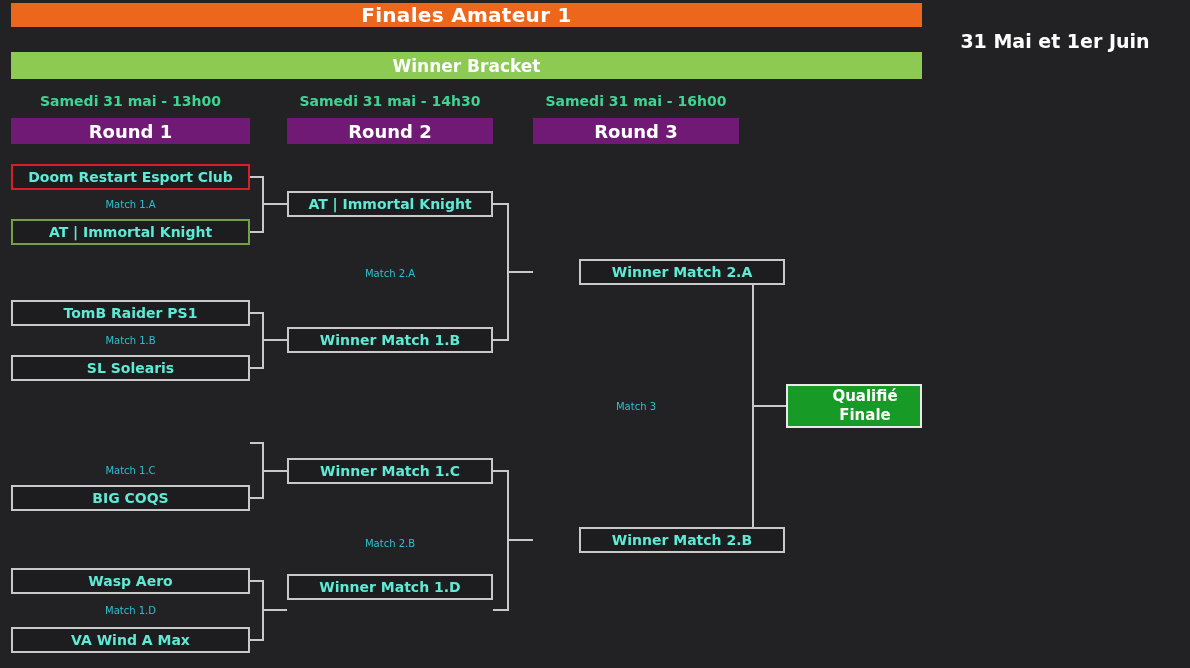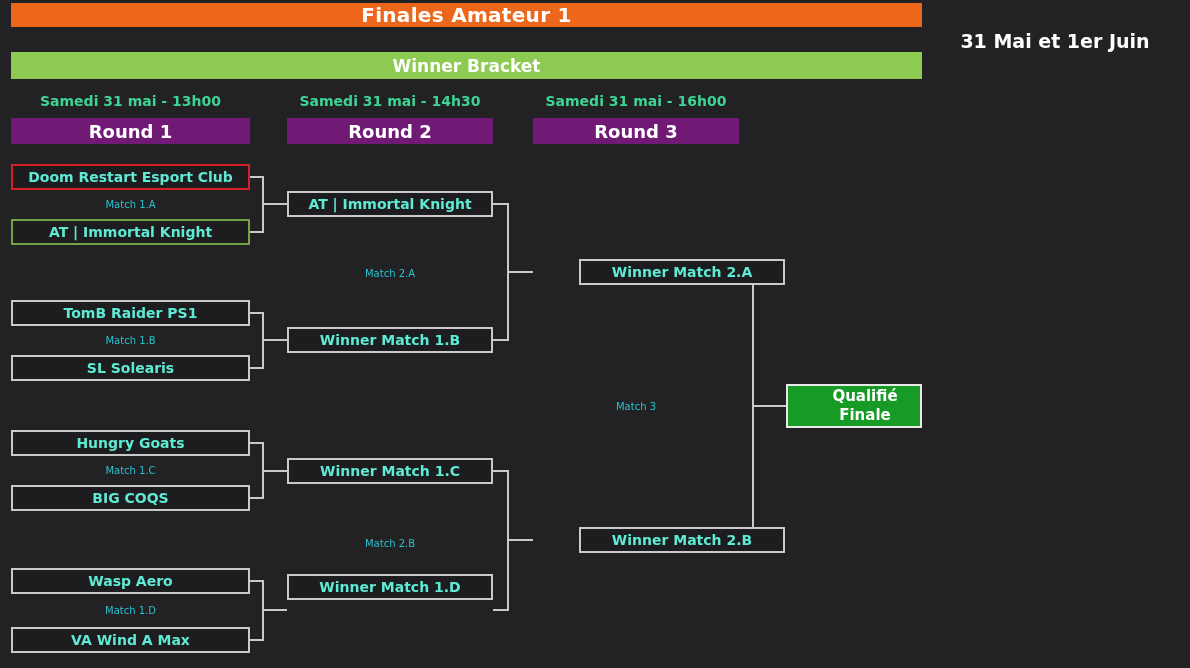--- a/index.html
+++ b/index.html
@@ -79,21 +79,20 @@
   </svg>
 
   <div class="abs team eliminated" style="top:164px">Doom Restart Esport Club</div>
   <div class="abs match-label col1" style="top:196px">Match 1.A</div>
   <div class="abs team advanced" style="top:219px">AT | Immortal Knight</div>
 
   <div class="abs team" style="top:300px">TomB Raider PS1</div>
   <div class="abs match-label col1" style="top:332px">Match 1.B</div>
   <div class="abs team" style="top:355px">SL Solearis</div>
 
-  <div class="abs team" style="top:430px">Hungry Goats</div>
   <div class="abs match-label col1" style="top:462px">Match 1.C</div>
   <div class="abs team" style="top:485px">BIG COQS</div>
 
   <div class="abs team" style="top:568px">Wasp Aero</div>
   <div class="abs match-label col1" style="top:602px">Match 1.D</div>
   <div class="abs team" style="top:627px">VA Wind A Max</div>
 
   <div class="abs slot r2" style="top:191px">AT | Immortal Knight</div>
   <div class="abs match-label col2" style="top:265px">Match 2.A</div>
   <div class="abs slot r2" style="top:327px">Winner Match 1.B</div>

